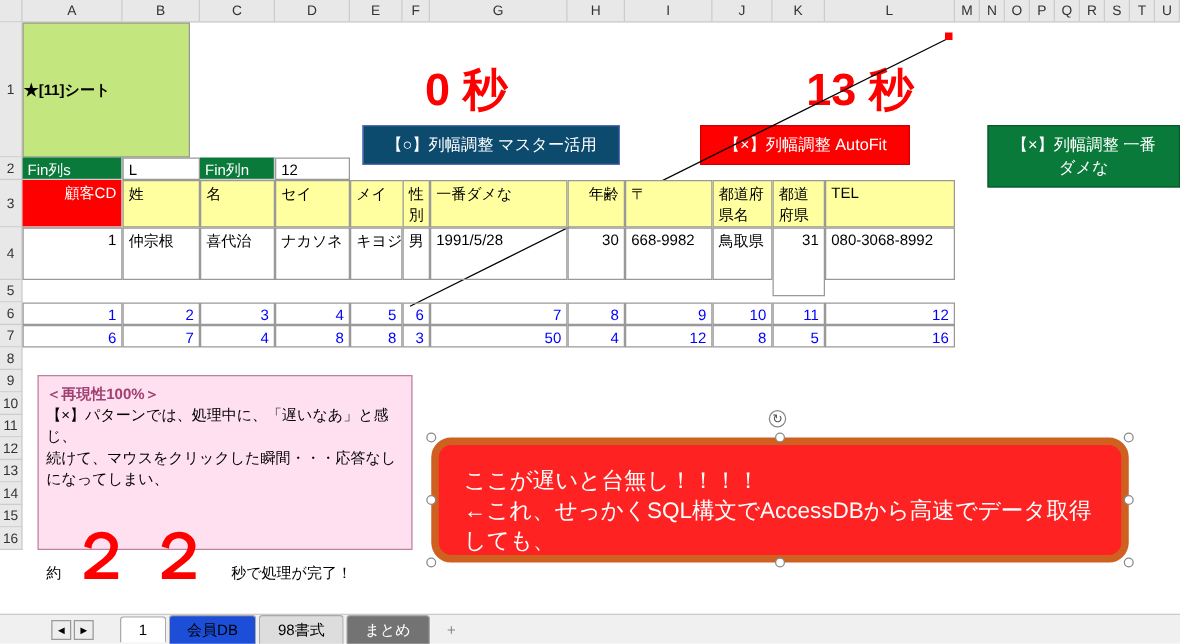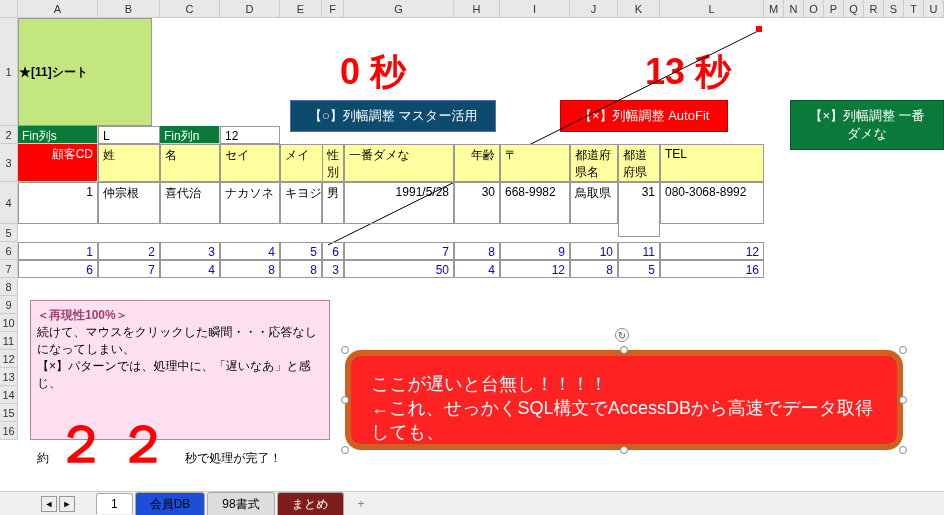--- a/index.html
+++ b/index.html
@@ -17,21 +17,21 @@
 .btn-green{position:absolute;background:#0a7a3a;color:#fff;text-align:center;padding:6px 18px;font-size:13px;border:1px solid #085a2a}
 .hdr-yellow{background:#ffffa0;border:1px solid #999}
 .hdr-red{background:#f00;color:#fff}
 .hdr-green{background:#0a7a3a;color:#fff}
 .pink-box{position:absolute;background:#ffe0f0;border:1px solid #c080a0;padding:6px;font-size:12px}
 .callout{position:absolute;background:#f22;border:6px solid #d06020;border-radius:16px;color:#fff;padding:16px 20px;font-size:18px}
 .callout .handle{position:absolute;width:8px;height:8px;background:#fff;border:1px solid #888;border-radius:50%}
 .tabs{position:absolute;bottom:0;left:0;right:0;height:24px;background:#f0f0f0;border-top:1px solid #ccc;display:flex;align-items:center;padding-left:40px}
 .tab{padding:3px 14px;margin-right:2px;font-size:12px;border:1px solid #aaa;border-bottom:none;background:#ddd;border-radius:3px 3px 0 0}
 .tab.yellow{background:#1d4ed8}
-.tab.red{background:#7f1d1d;color:#fff}
+.tab.red{background:#737373;color:#fff}
 .tab.white{background:#fff}
 .scroll-btn{width:16px;height:16px;border:1px solid #999;background:#eee;margin:0 1px;display:flex;align-items:center;justify-content:center;font-size:9px}
 .diag-line{position:absolute;pointer-events:none}
 .rotate-handle{position:absolute;width:14px;height:14px;border:1px solid #888;border-radius:50%;background:#fff;color:#555;font-size:10px;display:flex;align-items:center;justify-content:center}
 </style>
 </head>
 <body>
 
 <div class="col-headers">
   <div class="col-header" style="width:18px"></div>
@@ -110,21 +110,21 @@
 <div class="cell hdr-yellow" style="left:552px;top:126px;width:48px;height:38px;white-space:normal">都道府県名</div>
 <div class="cell hdr-yellow" style="left:600px;top:126px;width:42px;height:38px;white-space:normal">都道府県CD</div>
 <div class="cell hdr-yellow" style="left:642px;top:126px;width:104px;height:38px">TEL</div>
 
 <div class="cell" style="left:0;top:164px;width:80px;height:42px;text-align:right;border:1px solid #999">1</div>
 <div class="cell" style="left:80px;top:164px;width:62px;height:42px;border:1px solid #999">仲宗根</div>
 <div class="cell" style="left:142px;top:164px;width:60px;height:42px;border:1px solid #999">喜代治</div>
 <div class="cell" style="left:202px;top:164px;width:60px;height:42px;border:1px solid #999">ナカソネ</div>
 <div class="cell" style="left:262px;top:164px;width:42px;height:42px;border:1px solid #999">キヨジ</div>
 <div class="cell" style="left:304px;top:164px;width:22px;height:42px;border:1px solid #999">男</div>
-<div class="cell" style="left:326px;top:164px;width:110px;height:42px;text-align:right;border:1px solid #999">1991/5/28</div>
+<div class="cell" style="left:326px;top:164px;width:110px;height:42px;text-align:left;border:1px solid #999">1991/5/28</div>
 <div class="cell" style="left:436px;top:164px;width:46px;height:42px;text-align:right;border:1px solid #999">30</div>
 <div class="cell" style="left:482px;top:164px;width:70px;height:42px;border:1px solid #999">668-9982</div>
 <div class="cell" style="left:552px;top:164px;width:48px;height:42px;border:1px solid #999">鳥取県</div>
 <div class="cell" style="left:600px;top:164px;width:42px;height:55px;text-align:right;border:1px solid #999">31</div>
 <div class="cell" style="left:642px;top:164px;width:104px;height:42px;border:1px solid #999">080-3068-8992</div>
 
 <div class="cell" style="left:0;top:224px;width:80px;height:18px;text-align:right;color:#00f;border:1px solid #999">1</div>
 <div class="cell" style="left:80px;top:224px;width:62px;height:18px;text-align:right;color:#00f;border:1px solid #999">2</div>
 <div class="cell" style="left:142px;top:224px;width:60px;height:18px;text-align:right;color:#00f;border:1px solid #999">3</div>
 <div class="cell" style="left:202px;top:224px;width:60px;height:18px;text-align:right;color:#00f;border:1px solid #999">4</div>
@@ -146,22 +146,22 @@
 <div class="cell" style="left:326px;top:242px;width:110px;height:18px;text-align:right;color:#00f;border:1px solid #999">50</div>
 <div class="cell" style="left:436px;top:242px;width:46px;height:18px;text-align:right;color:#00f;border:1px solid #999">4</div>
 <div class="cell" style="left:482px;top:242px;width:70px;height:18px;text-align:right;color:#00f;border:1px solid #999">12</div>
 <div class="cell" style="left:552px;top:242px;width:48px;height:18px;text-align:right;color:#00f;border:1px solid #999">8</div>
 <div class="cell" style="left:600px;top:242px;width:42px;height:18px;text-align:right;color:#00f;border:1px solid #999">5</div>
 <div class="cell" style="left:642px;top:242px;width:104px;height:18px;text-align:right;color:#00f;border:1px solid #999">16</div>
 </div>
 
 <div class="pink-box" style="left:30px;top:300px;width:300px;height:140px">
   <div style="font-weight:bold;color:#a04070">＜再現性100%＞</div>
+  <div>【×】パターンでは、処理中に、「遅いなあ」と感じ、</div>
   <div>続けて、マウスをクリックした瞬間・・・応答なしになってしまい、</div>
-  <div>【×】パターンでは、処理中に、「遅いなあ」と感じ、</div>
   <div style="margin-top:18px;display:flex;align-items:baseline">
     <span>約</span>
     <span style="color:#f00;font-size:52px;font-weight:bold;letter-spacing:10px;margin:0 6px">２２</span>
     <span>秒で処理が完了！</span>
   </div>
 </div>
 
 <div class="rotate-handle" style="left:615px;top:328px">↻</div>
 <div class="callout" style="left:345px;top:350px;width:558px;height:100px">
   <div>ここが遅いと台無し！！！！</div>

